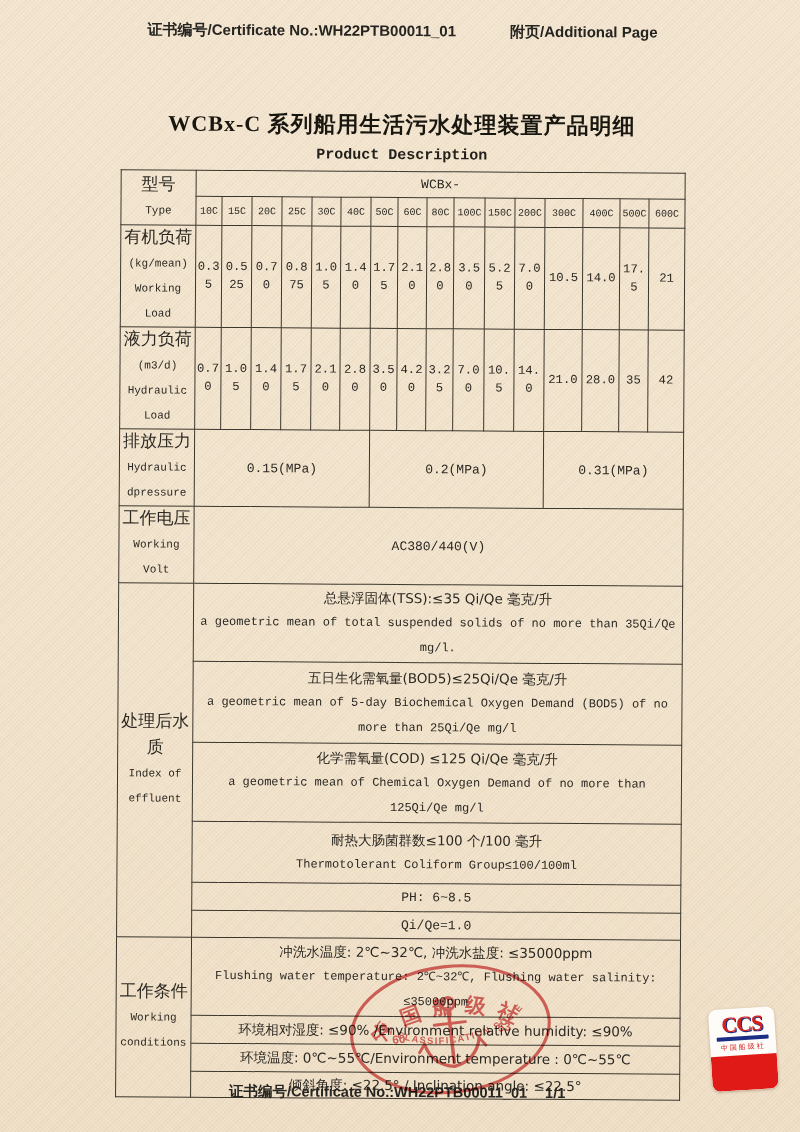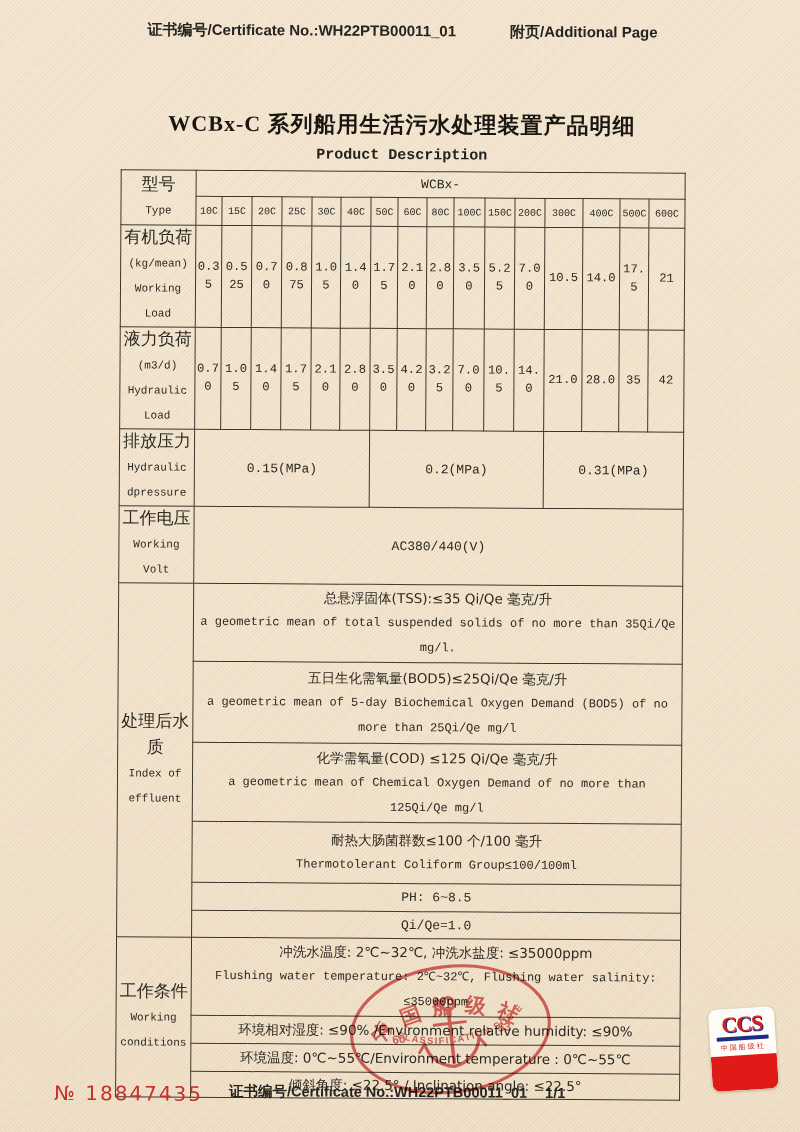--- a/index.html
+++ b/index.html
@@ -232,21 +232,20 @@
       </tr>
       </tbody>
     </table>
   </div>
 
   <div class="foot">
     <span>证书编号/Certificate No.:WH22PTB00011_01</span>
     <span>1/1</span>
   </div>
 
-  <div class="serial">№ 18847435</div>
 
   <svg class="stamp" viewBox="0 0 220 152">
     <defs>
       <path id="arcTop" d="M 22 102 A 92 60 0 0 1 198 102"></path>
       <path id="arcBottom" d="M 32 60 A 88 56 0 0 0 188 60"></path>
     </defs>
     <g stroke="#c4403a" fill="none">
       <ellipse cx="110" cy="76" rx="101" ry="64" stroke-width="3.2"></ellipse>
     </g>
     <text font-family="DejaVu Sans, sans-serif" font-size="21" font-weight="bold" fill="#c4403a" letter-spacing="11">

